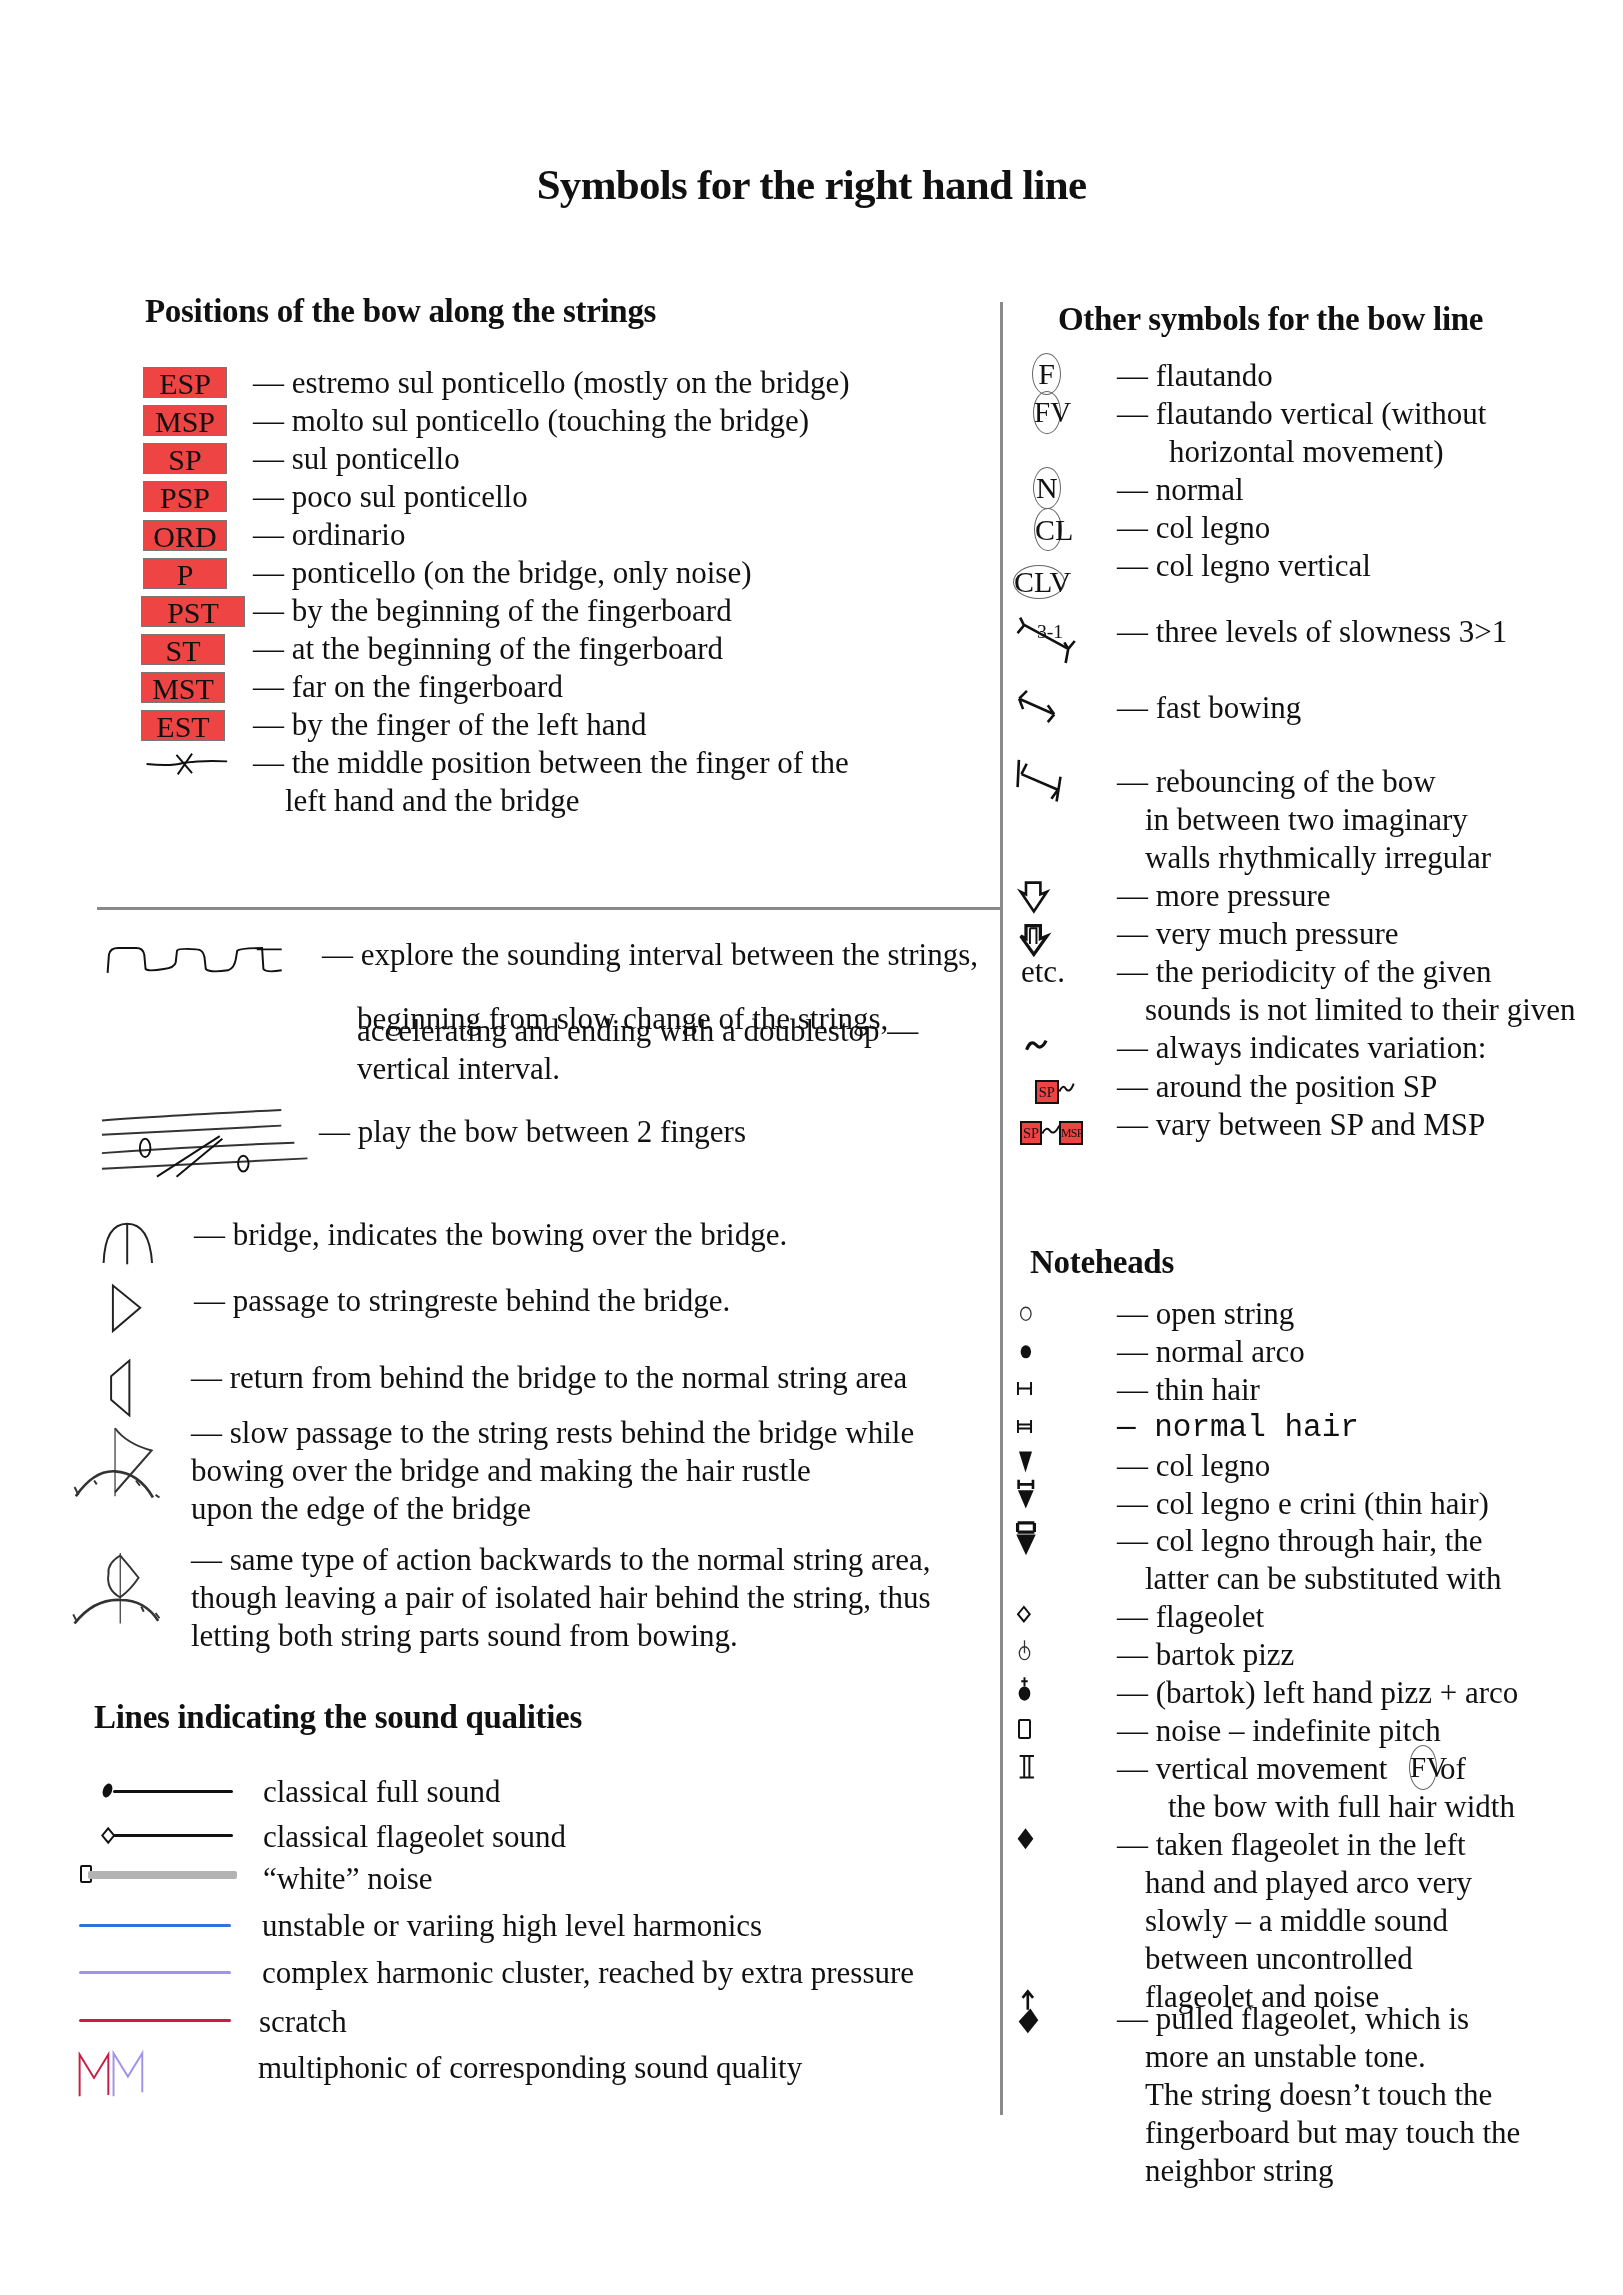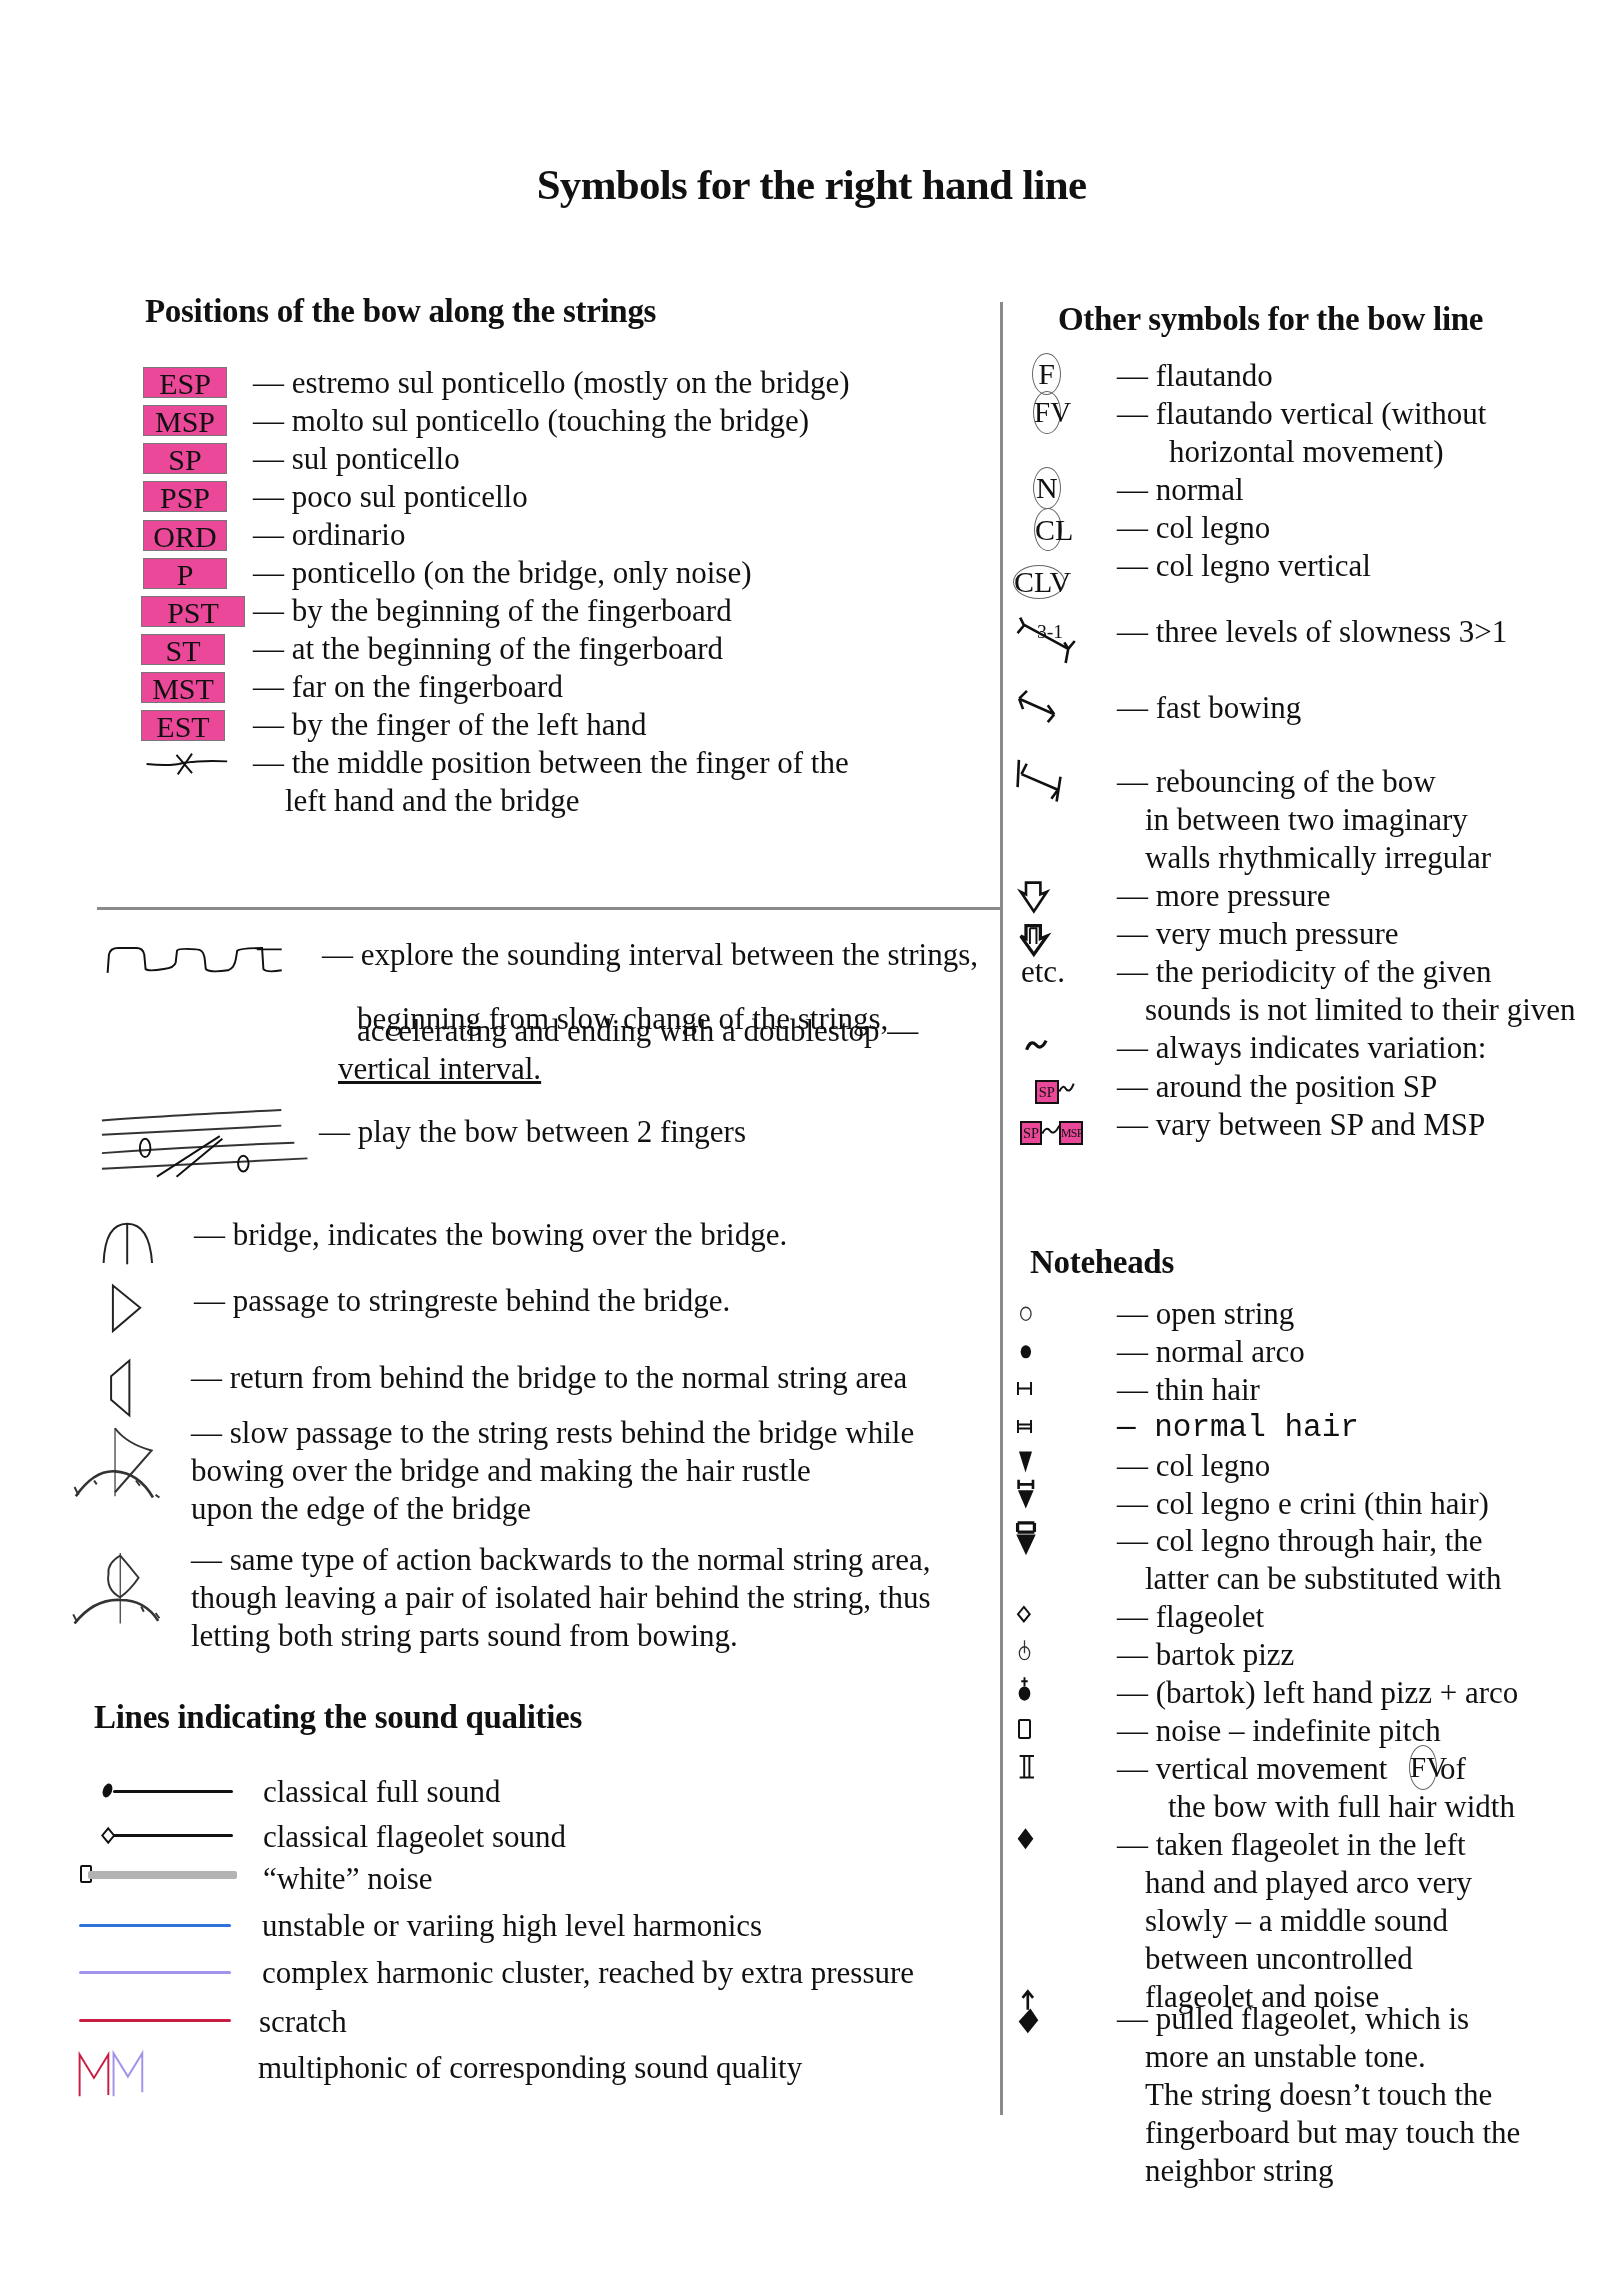--- a/index.html
+++ b/index.html
@@ -12,21 +12,21 @@
     left: 0; width: 1623px; top: 160px; text-align: center;
     font-size: 43px; font-weight: bold; letter-spacing: -0.7px;
   }
   .h2 { font-size: 33px; font-weight: bold; letter-spacing: -0.3px; }
   .txt { font-size: 31px; line-height: 38px; white-space: nowrap; }
   .vdiv { left: 1000px; top: 302px; width: 2.6px; height: 1813px; background: #8a8a8a; }
   .hdiv { left: 97px; top: 907px; width: 905px; height: 2.6px; background: #8a8a8a; }
 
   .box {
     position: absolute; border: 1.3px solid #777; height: 31px; line-height: 31px;
-    font-size: 30px; text-align: center; box-sizing: border-box; background: #ec4899;
+    font-size: 30px; text-align: center; box-sizing: border-box; background: #ef4444;
   }
   .oval {
     position: absolute; border: 1.3px solid #666; border-radius: 50%;
     text-align: center; font-size: 30px; box-sizing: border-box;
   }
   .line { position: absolute; height: 3.3px; border-radius: 2px; }
   svg { position: absolute; overflow: visible; }
 </style>
 </head>
 <body>
@@ -77,21 +77,21 @@
   <div class="abs txt" style="left:285px; top:782px;">left hand and the bridge</div>
 </div>
 
 <div>
   <svg style="left:105px; top:944px;" width="216" height="33" viewBox="0 0 330 50">
     <path d="M4 44 L6 16 Q8 6 20 6 L48 6 Q58 6 60 16 L62 38 Q66 42 90 38 Q106 36 108 28 L110 10 Q112 6 140 8 Q150 8 152 20 L154 38 Q160 44 188 40 Q198 36 200 22 L202 10 Q206 6 240 6 L242 38 Q246 44 270 40 M232 8 L270 8" stroke="#111" stroke-width="3" fill="none"></path>
   </svg>
   <div class="abs txt" style="left:322px; top:936px;">— explore the sounding interval between the strings,</div>
   <div class="abs txt" style="left:357px; top:1000px;">beginning from slow change of the strings,</div>
   <div class="abs txt" style="left:357px; top:1012px;">accelerating and ending with a doublestop —</div>
-  <div class="abs txt" style="left:338px; top:1050px;text-decoration:underline;">vertical interval.</div>
+  <div class="abs txt" style="left:357px; top:1050px;">vertical interval.</div>
 
   <svg style="left:98px; top:1106px;" width="216" height="72" viewBox="0 0 330 110">
     <path d="M6 22 Q80 16 280 6" stroke="#333" stroke-width="3" fill="none"></path>
     <path d="M6 44 Q120 38 280 30" stroke="#333" stroke-width="3" fill="none"></path>
     <path d="M6 72 Q140 62 300 56" stroke="#333" stroke-width="3" fill="none"></path>
     <path d="M6 96 Q160 88 320 80" stroke="#333" stroke-width="3" fill="none"></path>
     <ellipse cx="72" cy="64" rx="8" ry="14" stroke="#111" stroke-width="3" fill="none"></ellipse>
     <ellipse cx="222" cy="88" rx="8" ry="12" stroke="#111" stroke-width="3" fill="none"></ellipse>
     <path d="M90 108 L186 46 M120 108 L190 50" stroke="#111" stroke-width="3" fill="none"></path>
   </svg>

